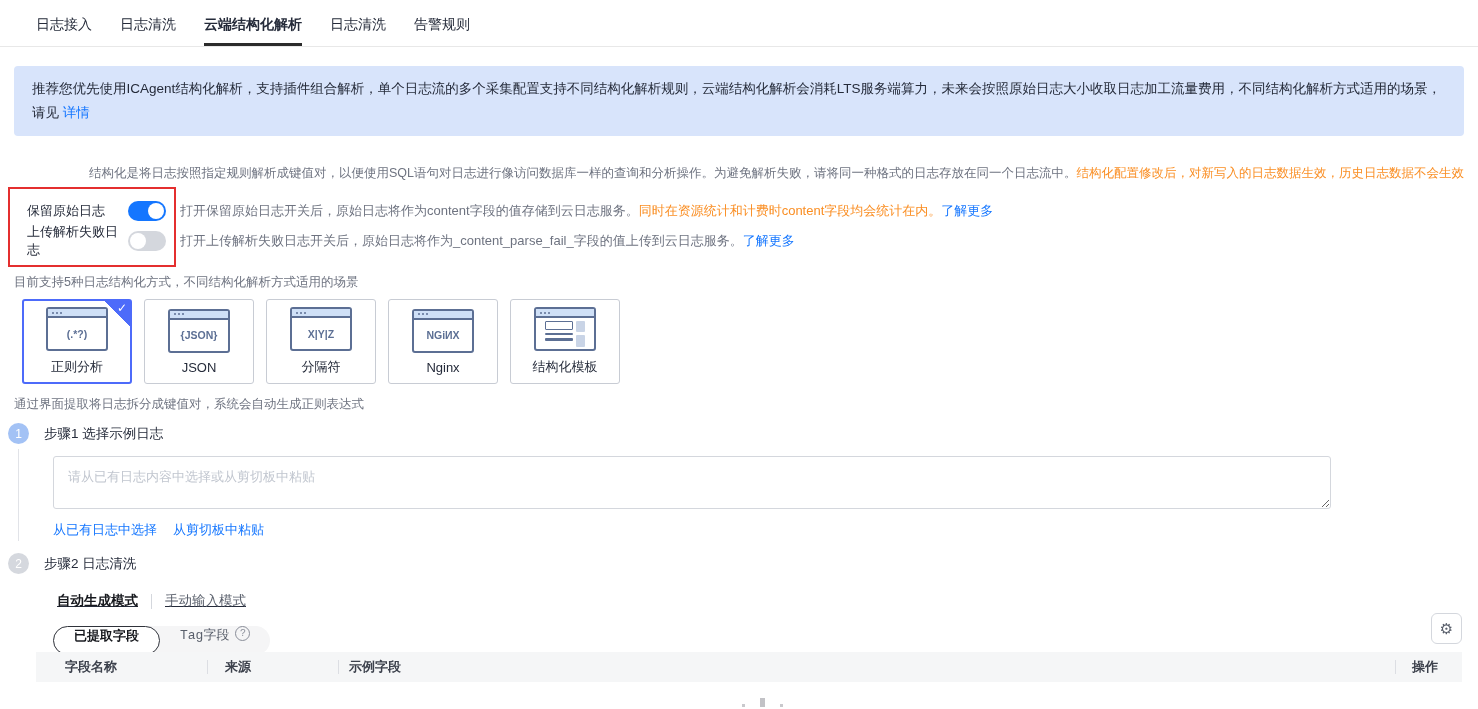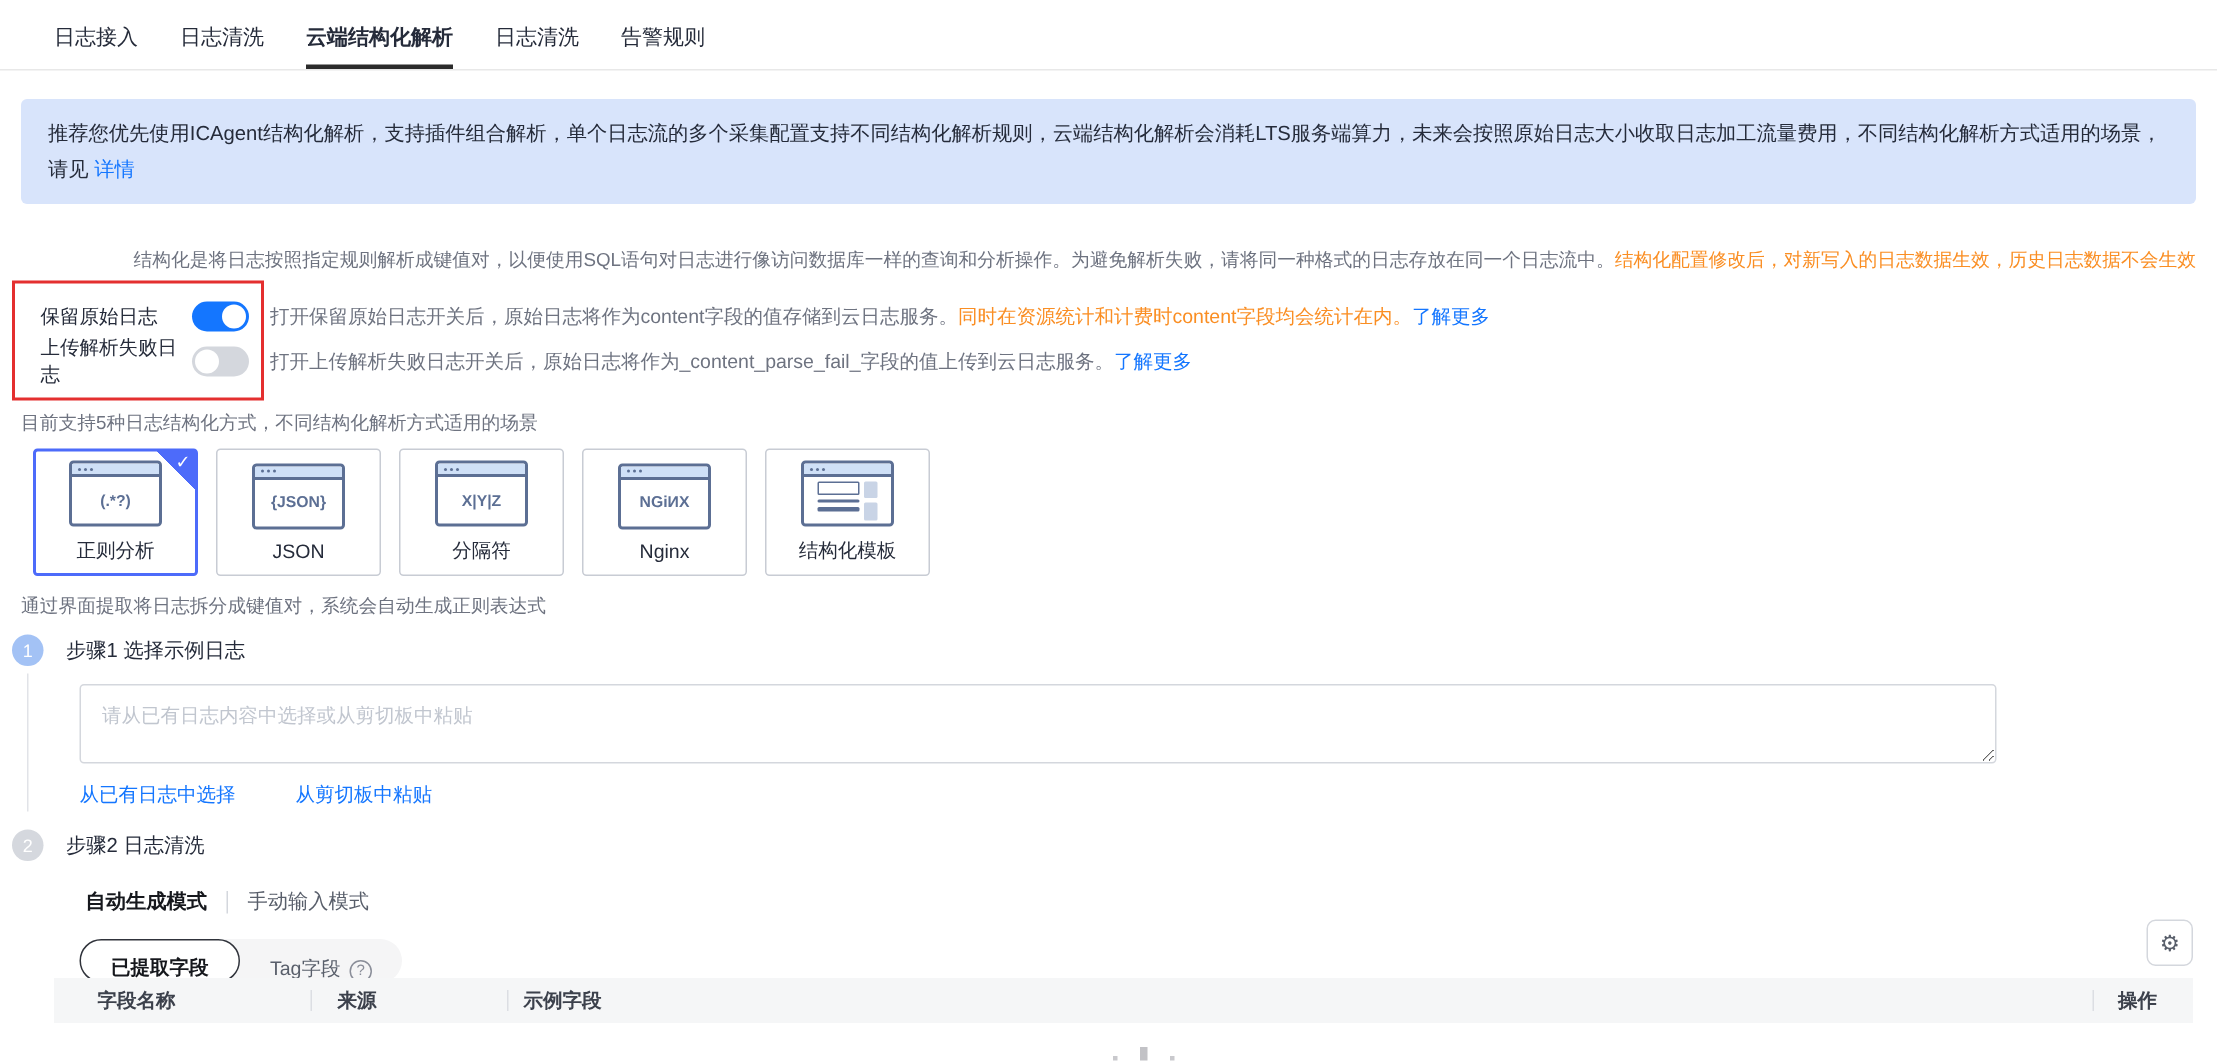--- a/index.html
+++ b/index.html
@@ -57,30 +57,30 @@
   .steps { position:relative; margin-left:8px; margin-top:10px; }
   .step-line { position:absolute; left:10px; top:26px; width:1px; height:92px; background:#e1e3e8; }
   .step-header { display:flex; align-items:center; gap:15px; }
   .step-num { width:21px; height:21px; border-radius:50%; color:#fff; font-size:12px; display:flex; align-items:center; justify-content:center; flex:0 0 auto; }
   .step-num.blue { background:#a3c2f5; }
   .step-num.gray { background:#d5d8de; }
   .step-title { font-size:13.5px; color:#252b3a; }
   .sample-box { margin:12px 0 0 45px; }
   textarea.sample { width:1278px; height:53px; border:1px solid #d4d7dd; border-radius:3px; padding:11px 14px; font-size:13px; color:#333; font-family:"Liberation Sans","DejaVu Sans",sans-serif; }
   textarea.sample::placeholder { color:#c1c6cf; }
-  .sample-links { display:flex; gap:40px; margin:9px 0 14px 45px; font-size:13px; }
-
-  
-  .modes { display:flex; align-items:center; margin:18px 0 0 49px; font-size:13.5px; }
+  .sample-links { display:flex; gap:16px; margin:9px 0 14px 45px; font-size:13px; }
+
+  
+  .modes { display:flex; align-items:center; margin:18px 0 0 49px; font-size:13.5px;text-decoration:underline; }
   .mode { cursor:pointer; color:#595f6b; }
   .mode.active { font-weight:bold; color:#16181d; }
   .mode-div { width:1px; height:15px; background:#d4d7dd; margin:0 13px; }
 
   .ftabs { display:inline-flex; margin:16px 0 0 45px; background:#f5f5f6; border-radius:15px; height:29px; align-items:center; }
-  .ftab { padding:0 20px; height:29px; display:flex; align-items:flex-end; gap:6px; font-size:13px; color:#595f6b; border-radius:15px; cursor:pointer; }
+  .ftab { padding:0 20px; height:29px; display:flex; align-items:flex-start; gap:6px; font-size:13px; color:#595f6b; border-radius:15px; cursor:pointer;font-family:Liberation Mono, monospace; }
   .ftab.active { background:#fff; border:1.5px solid #30333b; color:#16181d; font-weight:bold; }
   .help-circle { width:15px; height:15px; border:1px solid #8a8e99; border-radius:50%; display:flex; align-items:center; justify-content:center; font-size:10px; color:#8a8e99; font-weight:normal; }
 
   
   .gear-btn { position:absolute; top:613px; right:16px; width:31px; height:31px; border:1px solid #d4d7dd; border-radius:6px; background:#fff; display:flex; align-items:center; justify-content:center; font-size:15px; color:#595f6b; cursor:pointer; }
 
   
   .thead { position:absolute; top:652px; left:36px; right:16px; height:30px; background:#f5f6f7; display:flex; align-items:center; font-size:13px; color:#3c414c; font-weight:600; }
   .th { white-space:nowrap; }
   .th-name { width:171px; padding-left:29px; }

